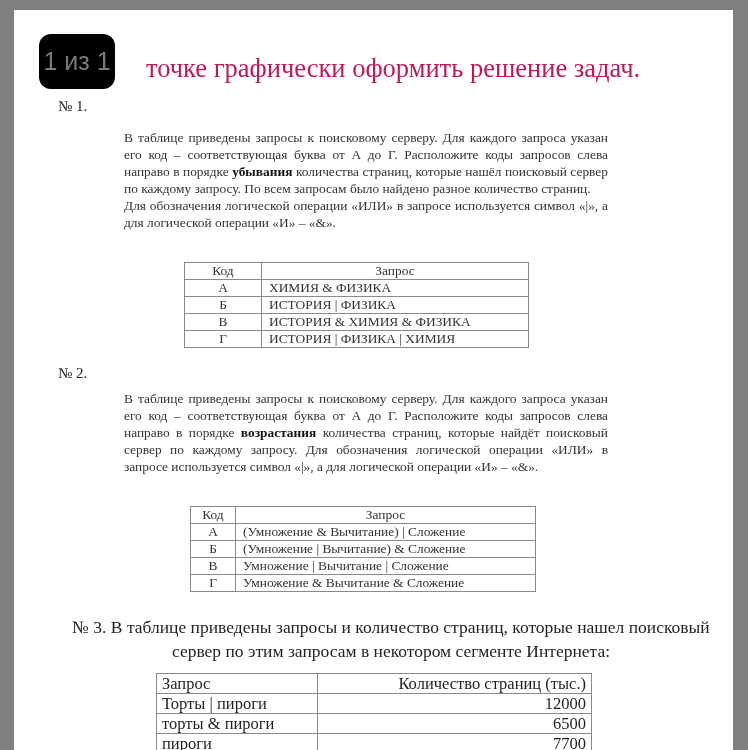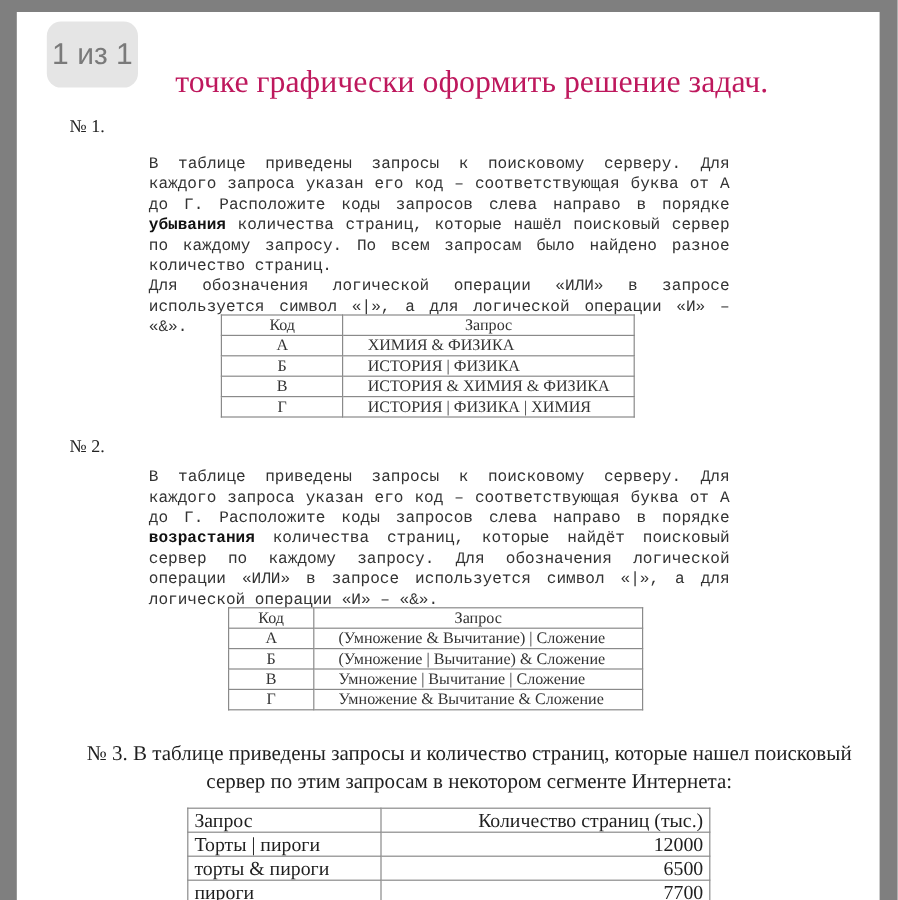--- a/index.html
+++ b/index.html
@@ -10,51 +10,51 @@
       font-family: "Liberation Serif", "DejaVu Serif", serif;
       color: #222;
     }
     .page {
       position: absolute; left: 14px; top: 10px;
       width: 719px; height: 760px;
       background: #ffffff;
       overflow: hidden;
     }
     .page-badge {
-      position: absolute; left: 25px; top: 8px;
+      position: absolute; left: 25px; top: 24px;
       width: 76px; height: 55px;
-      background: #e5e5e5;
+      background: #000000;
       border-radius: 12px;
       color: #7a7a7a;
       font-family: "Liberation Sans", "DejaVu Sans", sans-serif;
       font-size: 25px; line-height: 55px;
       text-align: center;
       z-index: 2;
     }
     .heading {
       position: absolute; left: 132px; top: 43px;
       font-size: 26.5px; color: #be185d;
       white-space: nowrap;
     }
     .task-num {
       position: absolute; font-size: 15px; color: #222;
     }
     .para {
       position: absolute; font-size: 13.4px; line-height: 17px;
       text-align: justify; color: #333;
     }
-    .para p { margin: 0; text-align-last: left; font-family: Liberation Mono, monospace; }
+    .para p { margin: 0; text-align-last: left; }
     .para b { color: #111; }
     table.qt {
       position: absolute; border-collapse: collapse;
       font-size: 13.4px; color: #333;
     }
     table.qt td {
       border: 1px solid #8a8a8a;
-      padding: 0 20px; height: 16px; line-height: 16px;
+      padding: 0 7px; height: 16px; line-height: 16px;
       white-space: nowrap;
     }
     table.qt td.c { text-align: center; }
     .task3 {
       position: absolute; left: 57px; top: 605px;
       font-size: 17.5px; line-height: 24px; color: #1f1f1f;
       width: 640px;
       text-align: center;
     }
     table.t3 {

